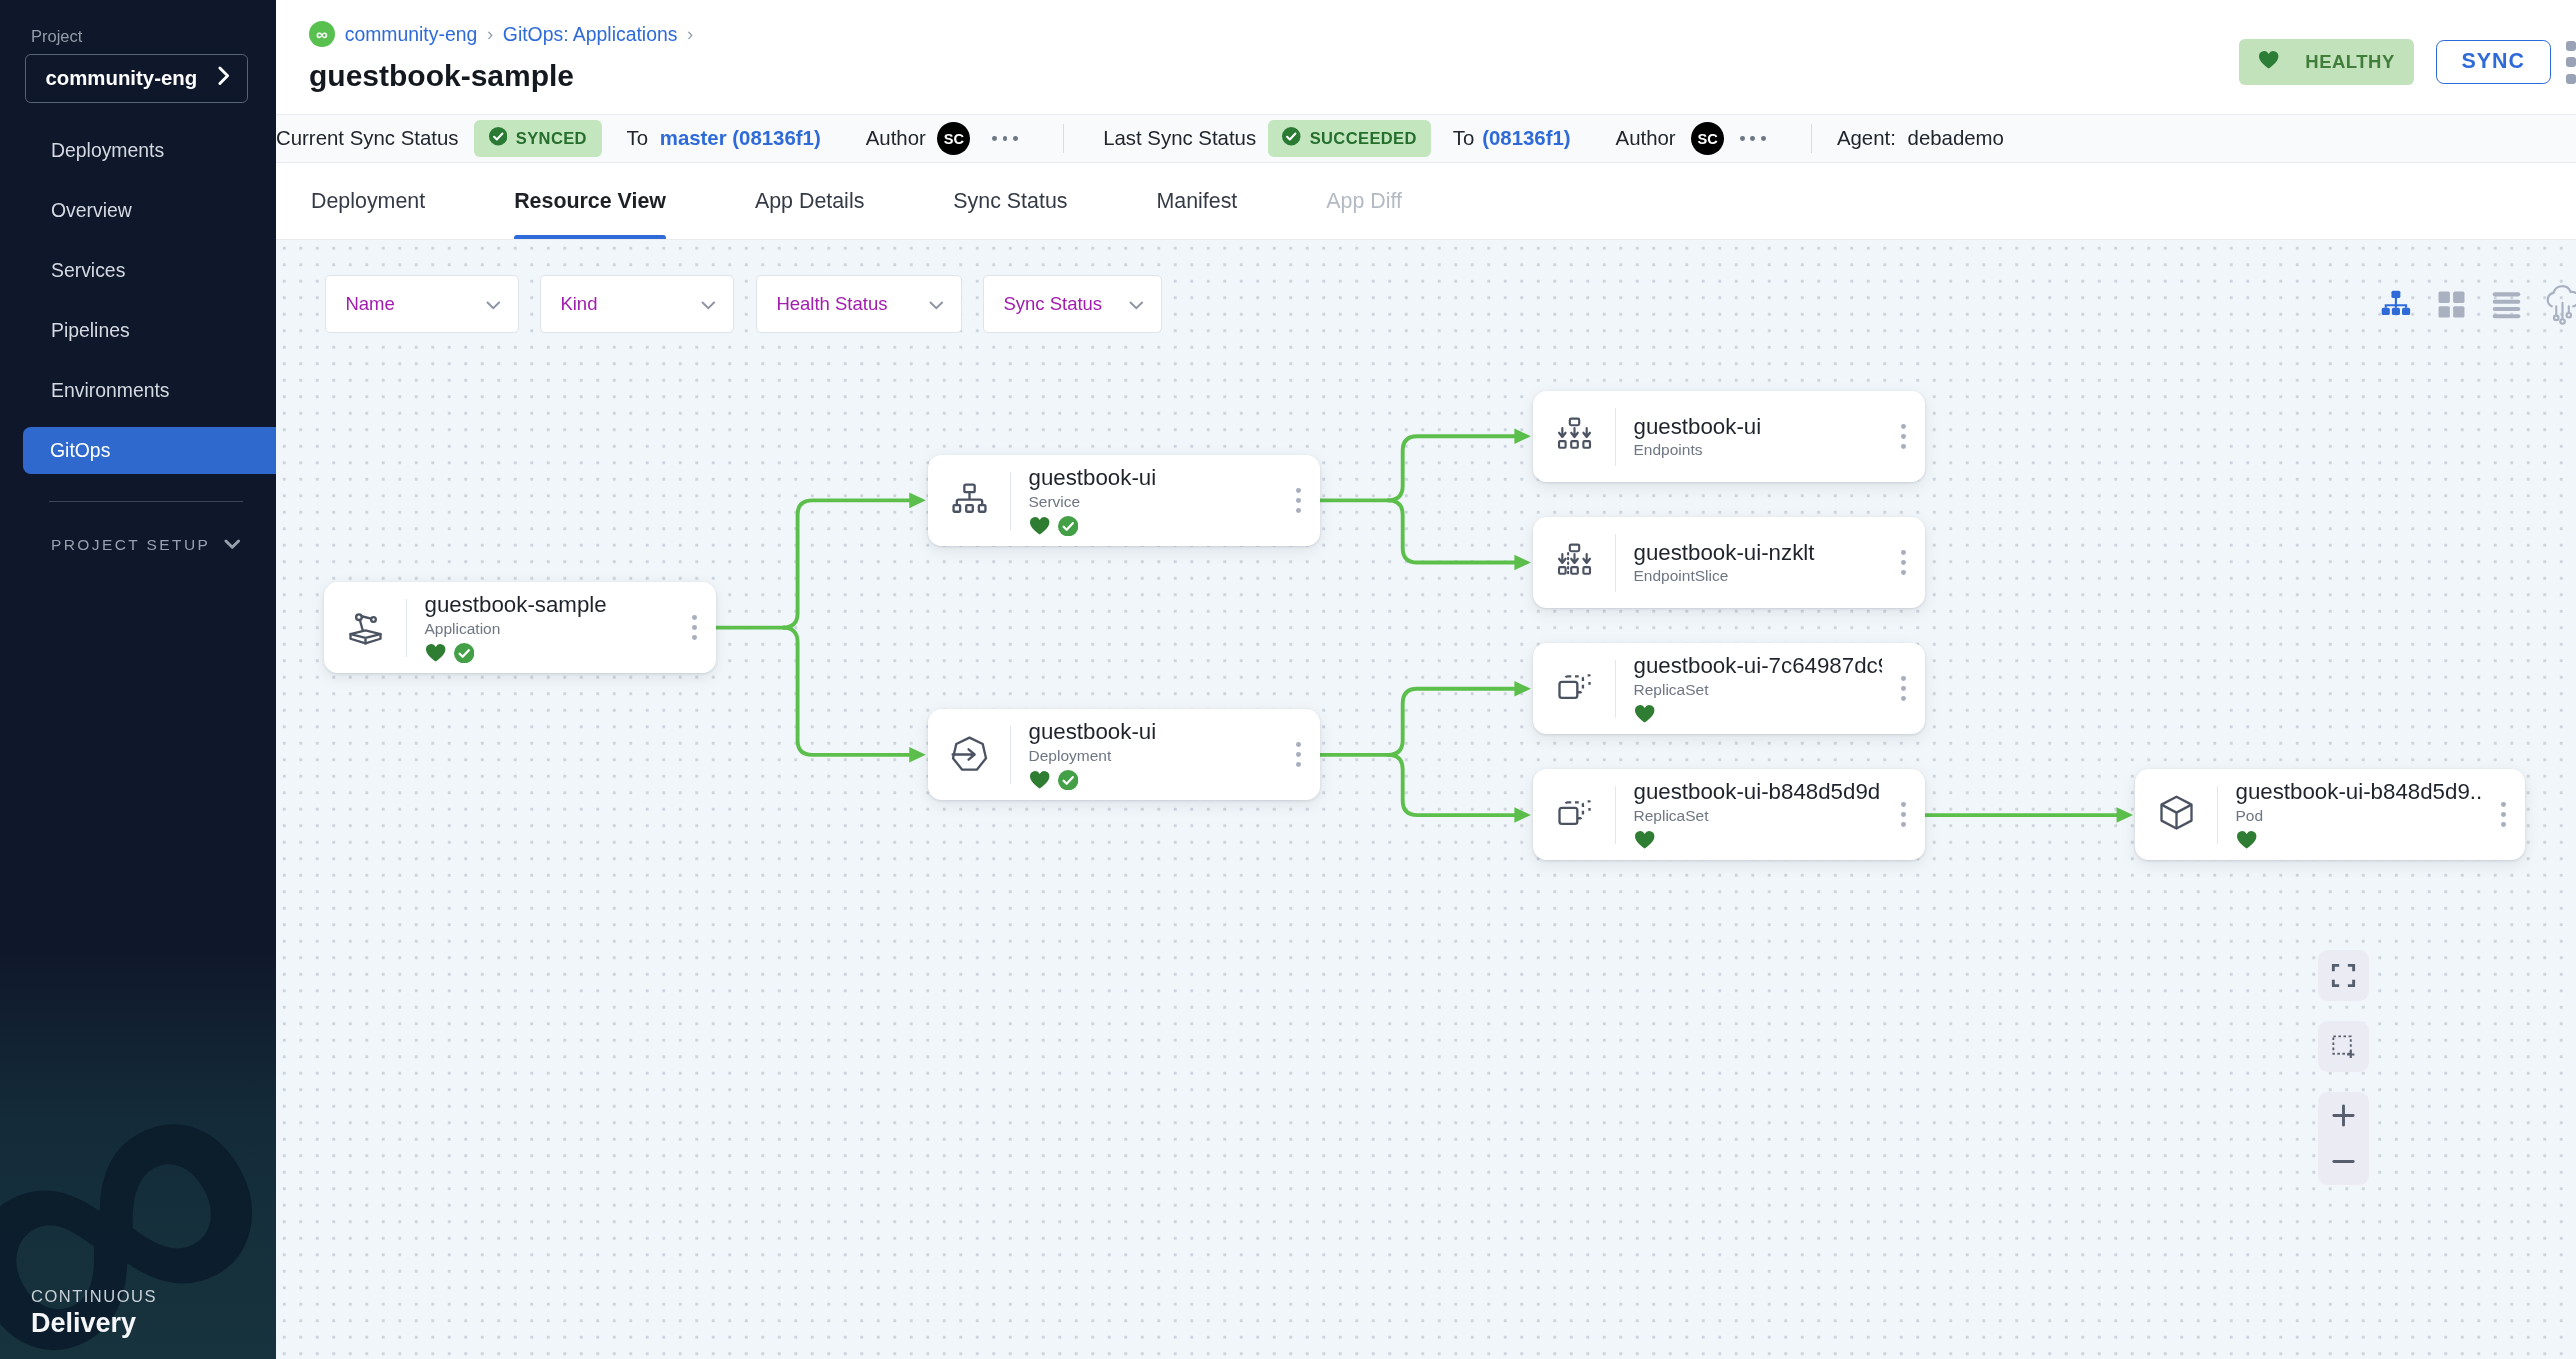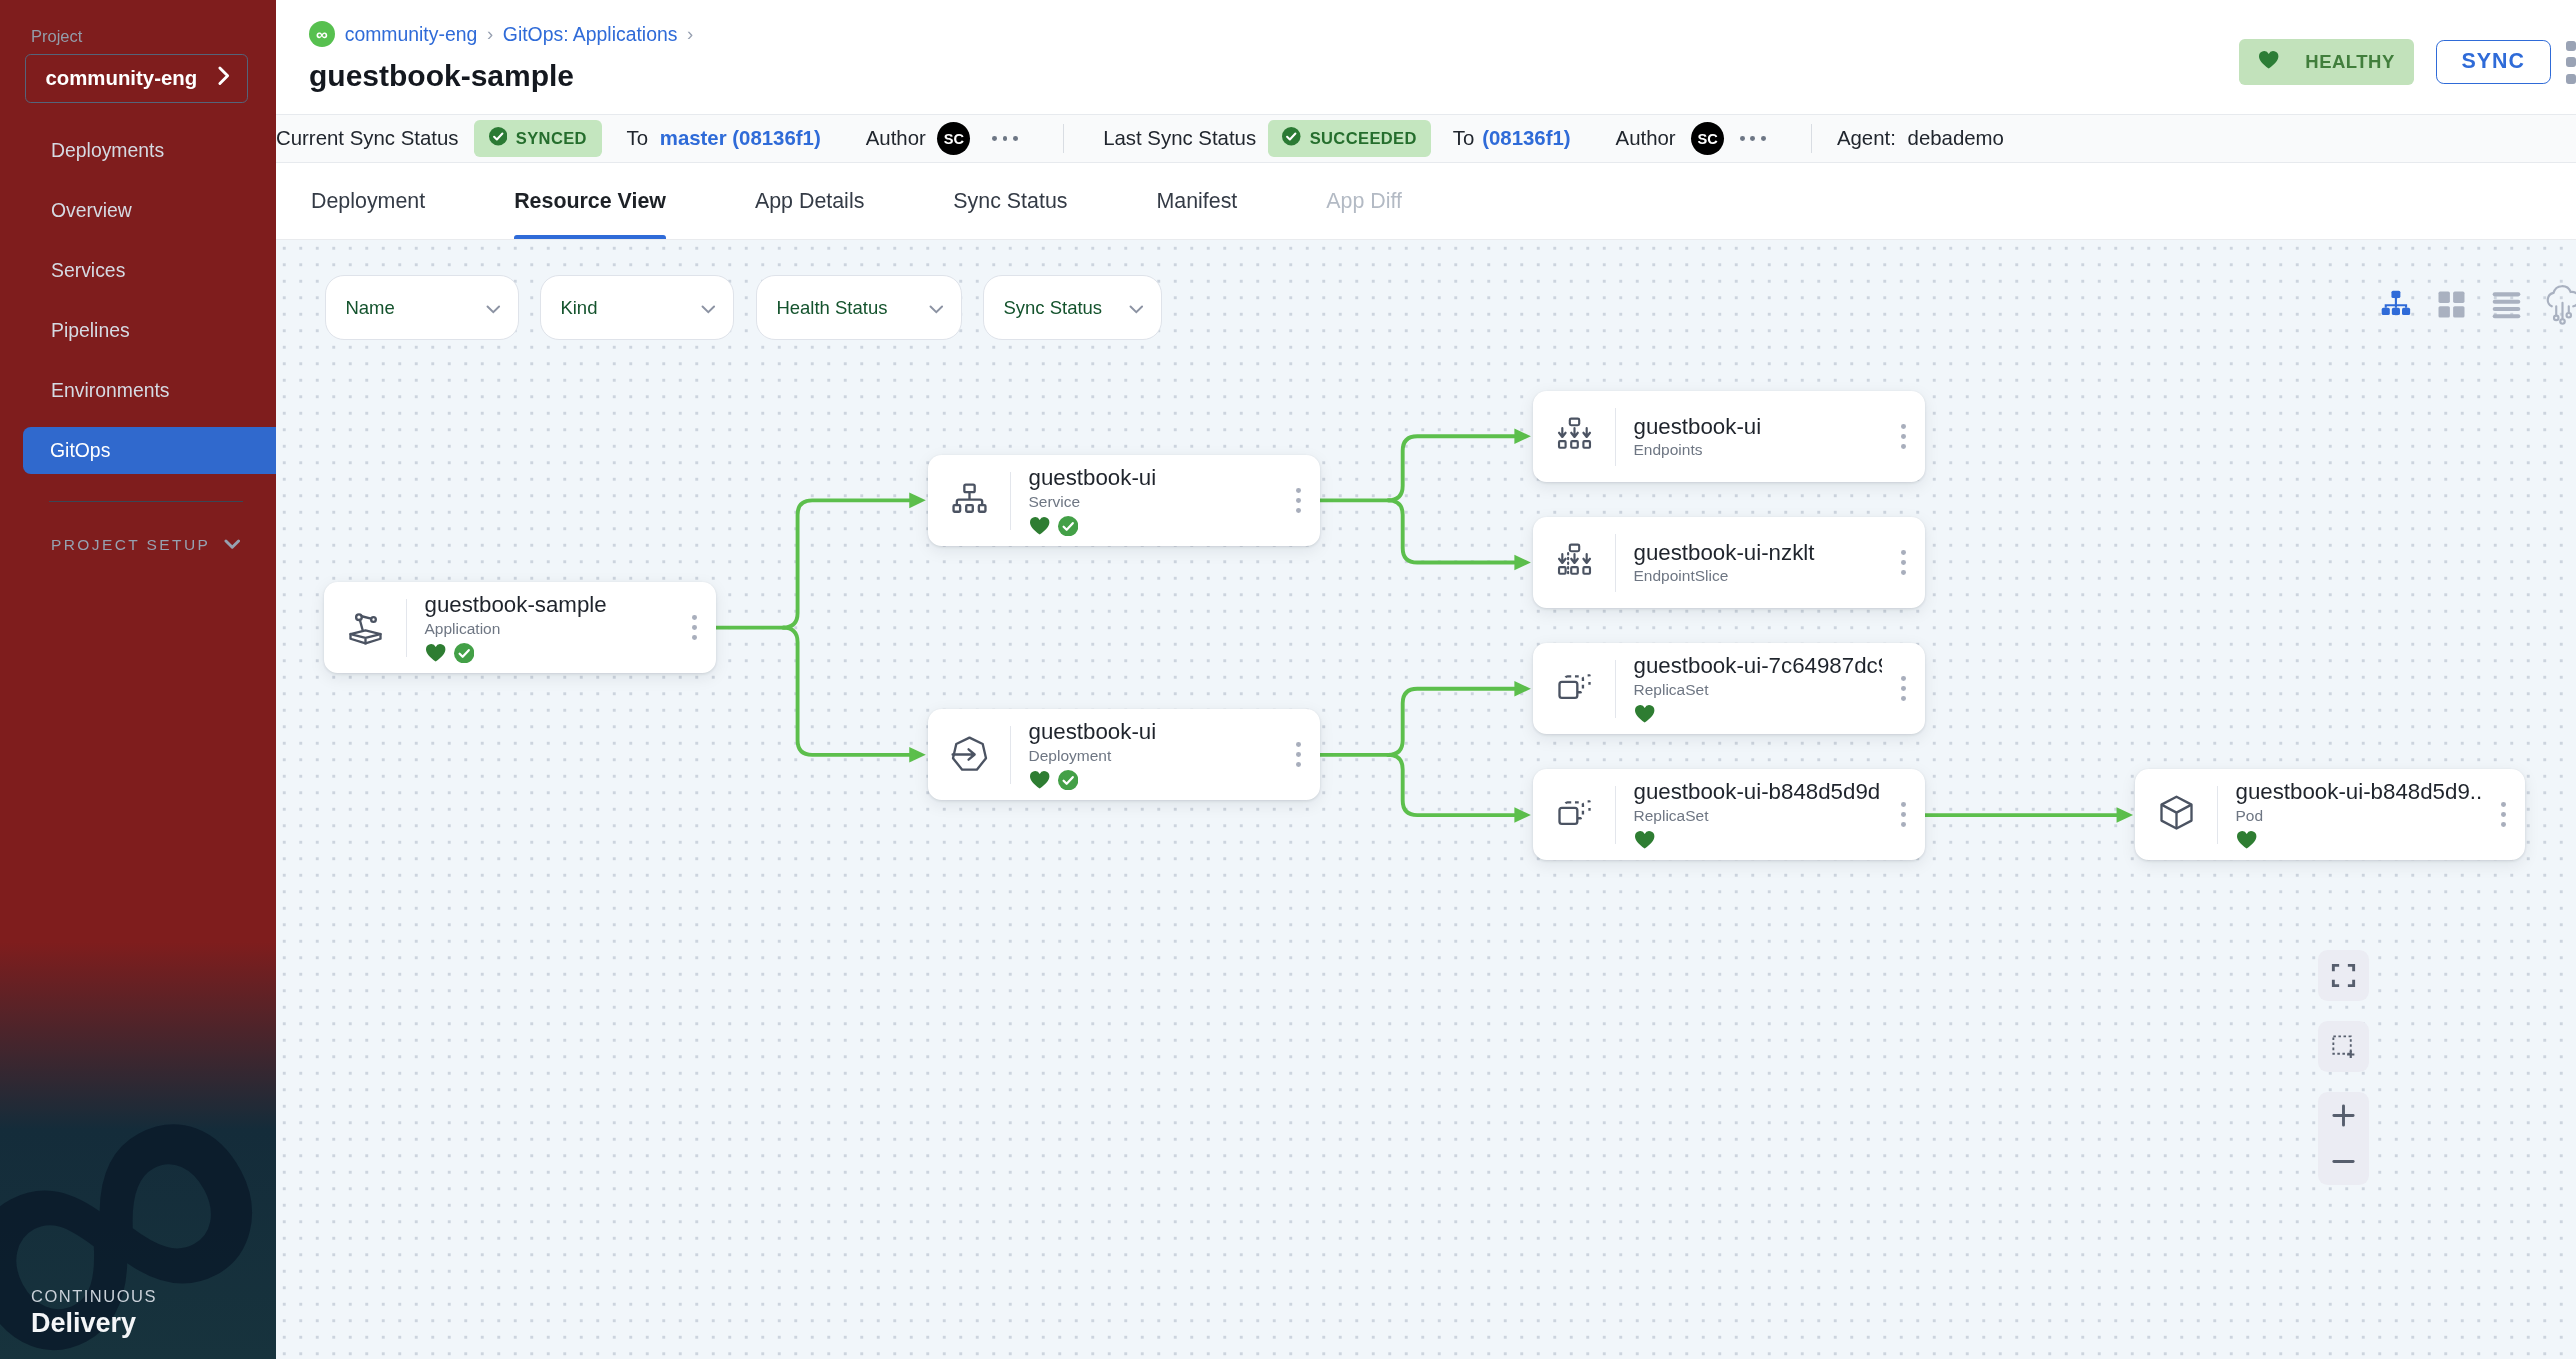--- a/index.html
+++ b/index.html
@@ -1,20 +1,20 @@
 <!DOCTYPE html>
 <html><head>
 <meta charset="utf-8">
 <style>
   * { box-sizing: border-box; margin: 0; padding: 0; }
   html,body { width:2576px; height:1360px; overflow:hidden; }
   body { font-family:"Liberation Sans",sans-serif; display:flex; background:#fff; color:#1d2126; }
 
   
-  .sidebar { position:relative; width:276px; flex-shrink:0; background:#7f1d1d; overflow:hidden; }
+  .sidebar { position:relative; width:276px; flex-shrink:0; background:#0f172a; overflow:hidden; }
   .project-label { position:absolute; left:31px; top:27px; font-size:16.5px; color:#939daa; }
   .project-select { position:absolute; left:25px; top:54px; width:223px; height:49px; border:1px solid #54647a; border-radius:5.8px;
     display:flex; align-items:center; justify-content:space-between; padding:0 15.5px 0 19.4px; color:#fff; font-size:20.4px; font-weight:bold; cursor:pointer; }
   .nav { position:absolute; top:120px; left:0; right:0; }
   .nav-item { height:60px; display:flex; align-items:center; padding-left:51px; font-size:19.4px; color:#d5dae2; cursor:pointer; }
   .nav-item.active { height:47px; margin:6.8px 0 6.8px 23px; padding-left:27px; background:#3069cd; border-radius:7.8px 0 0 7.8px; color:#fff; }
   .side-divider { position:absolute; left:49px; right:33px; top:501px; height:1px; background:#3a4755; }
   .project-setup { position:absolute; left:51px; top:525px; height:39px; display:flex; align-items:center; gap:13.6px;
     font-size:15.5px; letter-spacing:2.4px; color:#96a1b0; cursor:pointer; }
   .watermark-zone { position:absolute; left:0; right:0; bottom:0; height:418px;
@@ -58,22 +58,22 @@
 
   .tabsbar { height:77px; flex-shrink:0; display:flex; align-items:stretch; padding-left:35px; border-bottom:1px solid #e9ebee; }
   .tab { position:relative; display:flex; align-items:center; margin-right:89px; font-size:21.4px; color:#343b46; cursor:pointer; }
   .tab.active { font-weight:bold; color:#1d2126; }
   .tab.active::after { content:""; position:absolute; left:0; right:0; bottom:0; height:3.9px; background:#2f6bd8; border-radius:2.9px 2.9px 0 0; }
   .tab.disabled { color:#b3bac4; cursor:default; }
 
   .canvas { position:relative; flex:1; min-height:0; overflow:hidden; background-color:#f1f6fa;
     background-image:radial-gradient(circle, #ccd4de 1.6px, transparent 1.6px); background-size:16.5px 16.5px; }
 
-  .filter { position:absolute; top:35px; height:65px; background:#fff; border:1px solid #dfe3ea; border-radius:19px;
-    display:flex; align-items:center; justify-content:space-between; padding:0 17.5px 0 19.4px; font-size:18.5px; color:#14532d; cursor:pointer; }
+  .filter { position:absolute; top:35px; height:58px; background:#fff; border:1px solid #dfe3ea; border-radius:5px;
+    display:flex; align-items:center; justify-content:space-between; padding:0 17.5px 0 19.4px; font-size:18.5px; color:#a21caf; cursor:pointer; }
 
   .view-icons { position:absolute; left:2098px; top:43px; display:flex; gap:12.6px; }
   .vicon { width:43px; height:43px; display:flex; align-items:center; justify-content:center; cursor:pointer; }
 
   .edges { position:absolute; left:0; top:0; pointer-events:none; }
 
   .node { position:absolute; width:392px; height:91px; background:#fff; border-radius:13.6px;
     box-shadow:0 1px 2.9px rgba(16,24,40,.12), 0 4.9px 15.5px rgba(16,24,40,.08); display:flex; align-items:center; cursor:pointer; }
   .node-icon { width:82px; flex-shrink:0; display:flex; align-items:center; justify-content:center; }
   .node-sep { width:1px; height:58px; background:#e3e6ec; flex-shrink:0; }

